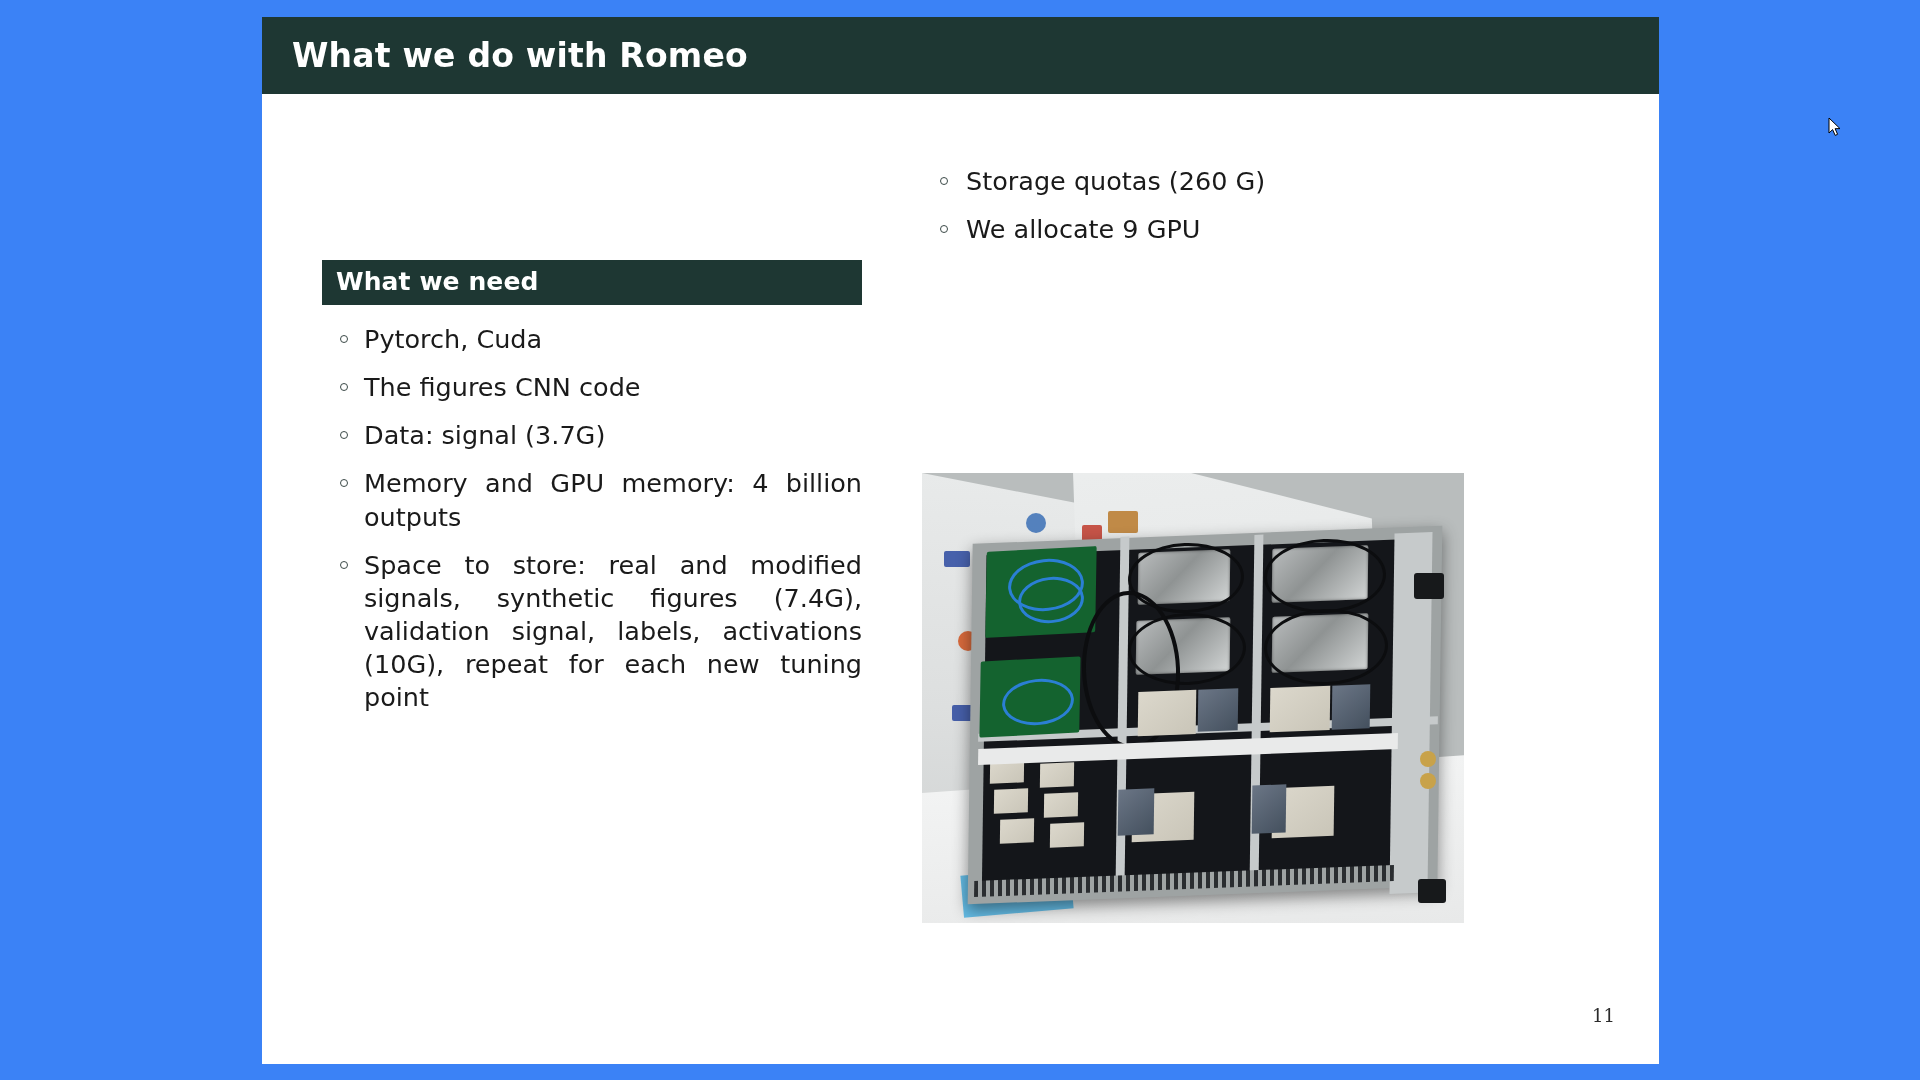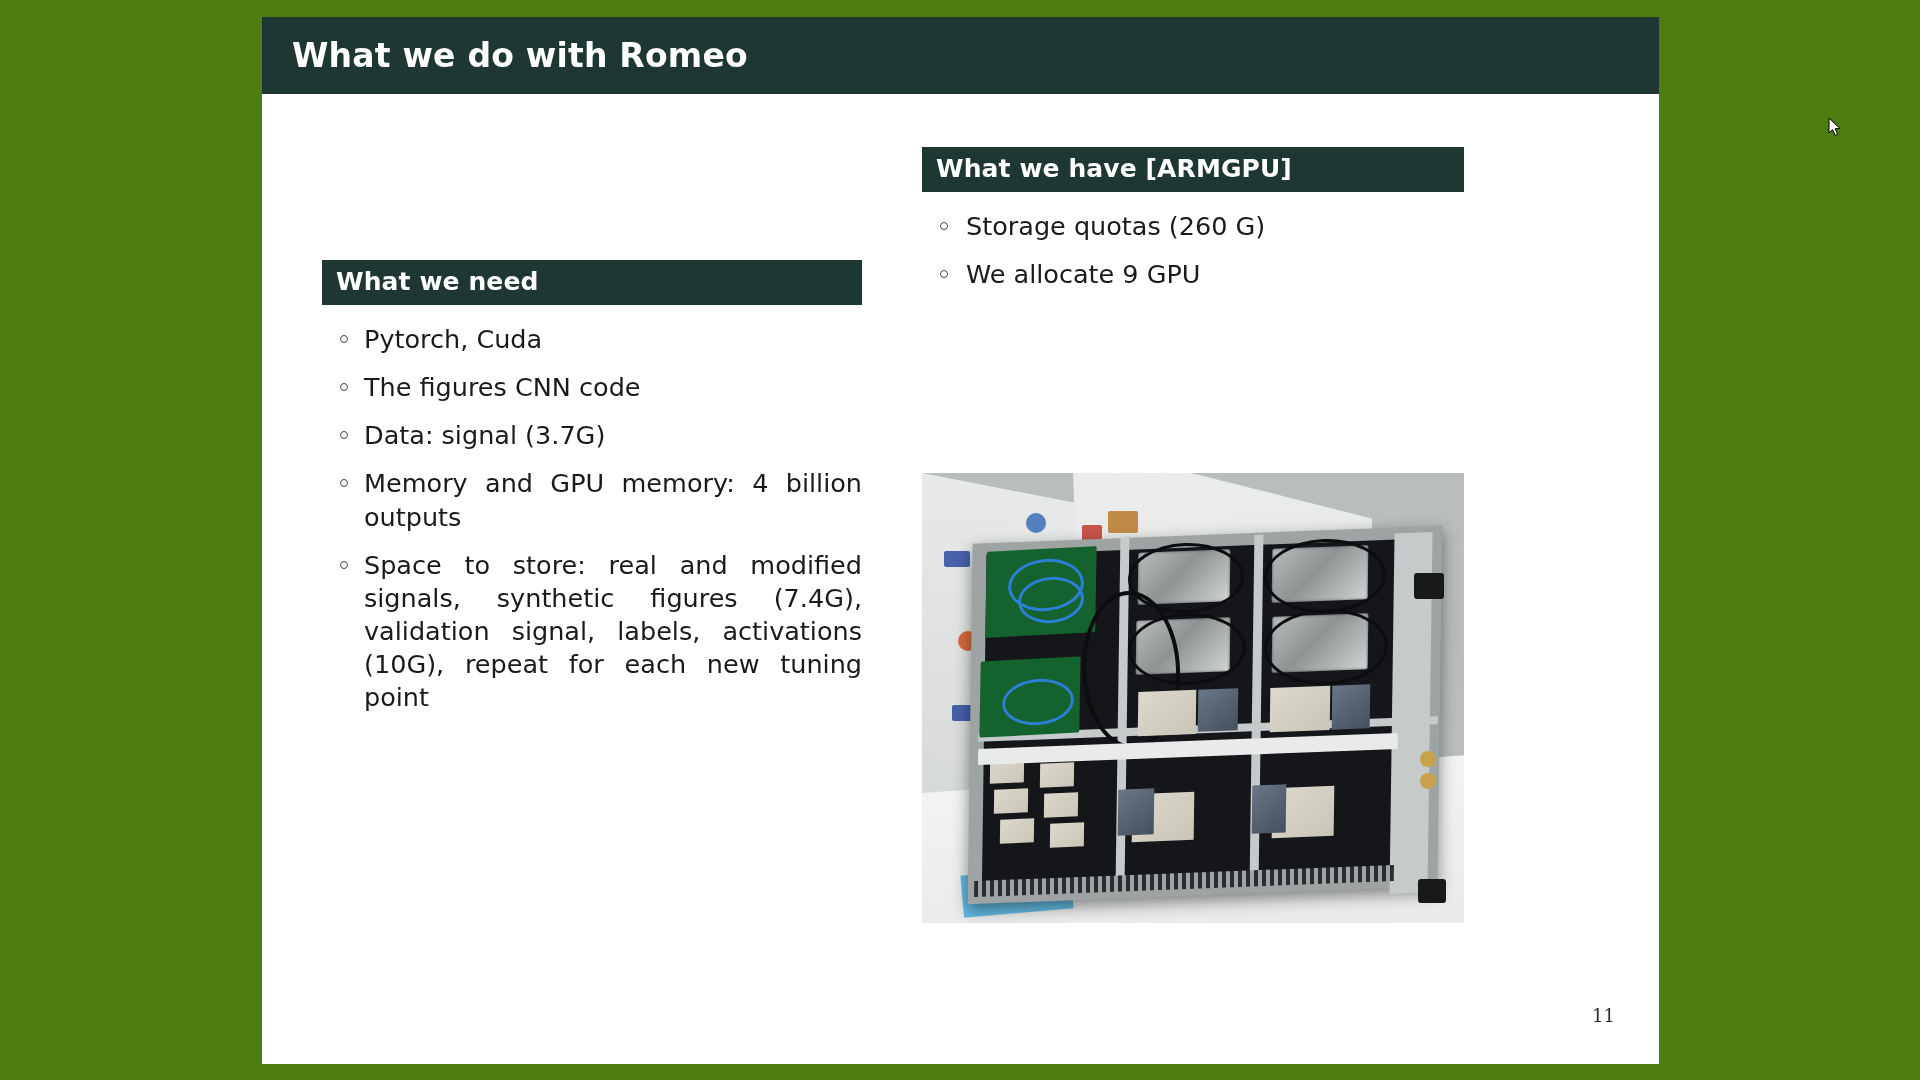--- a/index.html
+++ b/index.html
@@ -8,21 +8,21 @@
     width: 1920px;
     height: 1080px;
     overflow: hidden;
     background: #1c1c1c;
     font-family: "DejaVu Sans", sans-serif;
   }
 
   #viewer {
     position: absolute;
     inset: 0;
-    background: #4d7c0f;
+    background: #3b82f6;
     text-decoration: underline;
   }
 
   
   #slide {
     position: absolute;
     left: 262px;
     top: 17px;
     width: 1397px;
     height: 1047px;
@@ -254,21 +254,20 @@
           </li>
           <li class="justify">
             <span class="bullet"></span>
             <span>Space to store: real and modified signals, synthetic figures (7.4G), validation signal, labels, activations (10G), repeat for each new tuning point</span>
           </li>
         </ul>
       </div>
     </div>
 
     <div class="block" id="block-have">
-      <div class="block-head">What we have [ARMGPU]</div>
       <div class="block-body">
         <ul class="beamer-list">
           <li>
             <span class="bullet"></span>
             <span>Storage quotas (260 G)</span>
           </li>
           <li>
             <span class="bullet"></span>
             <span>We allocate 9 GPU</span>
           </li>

